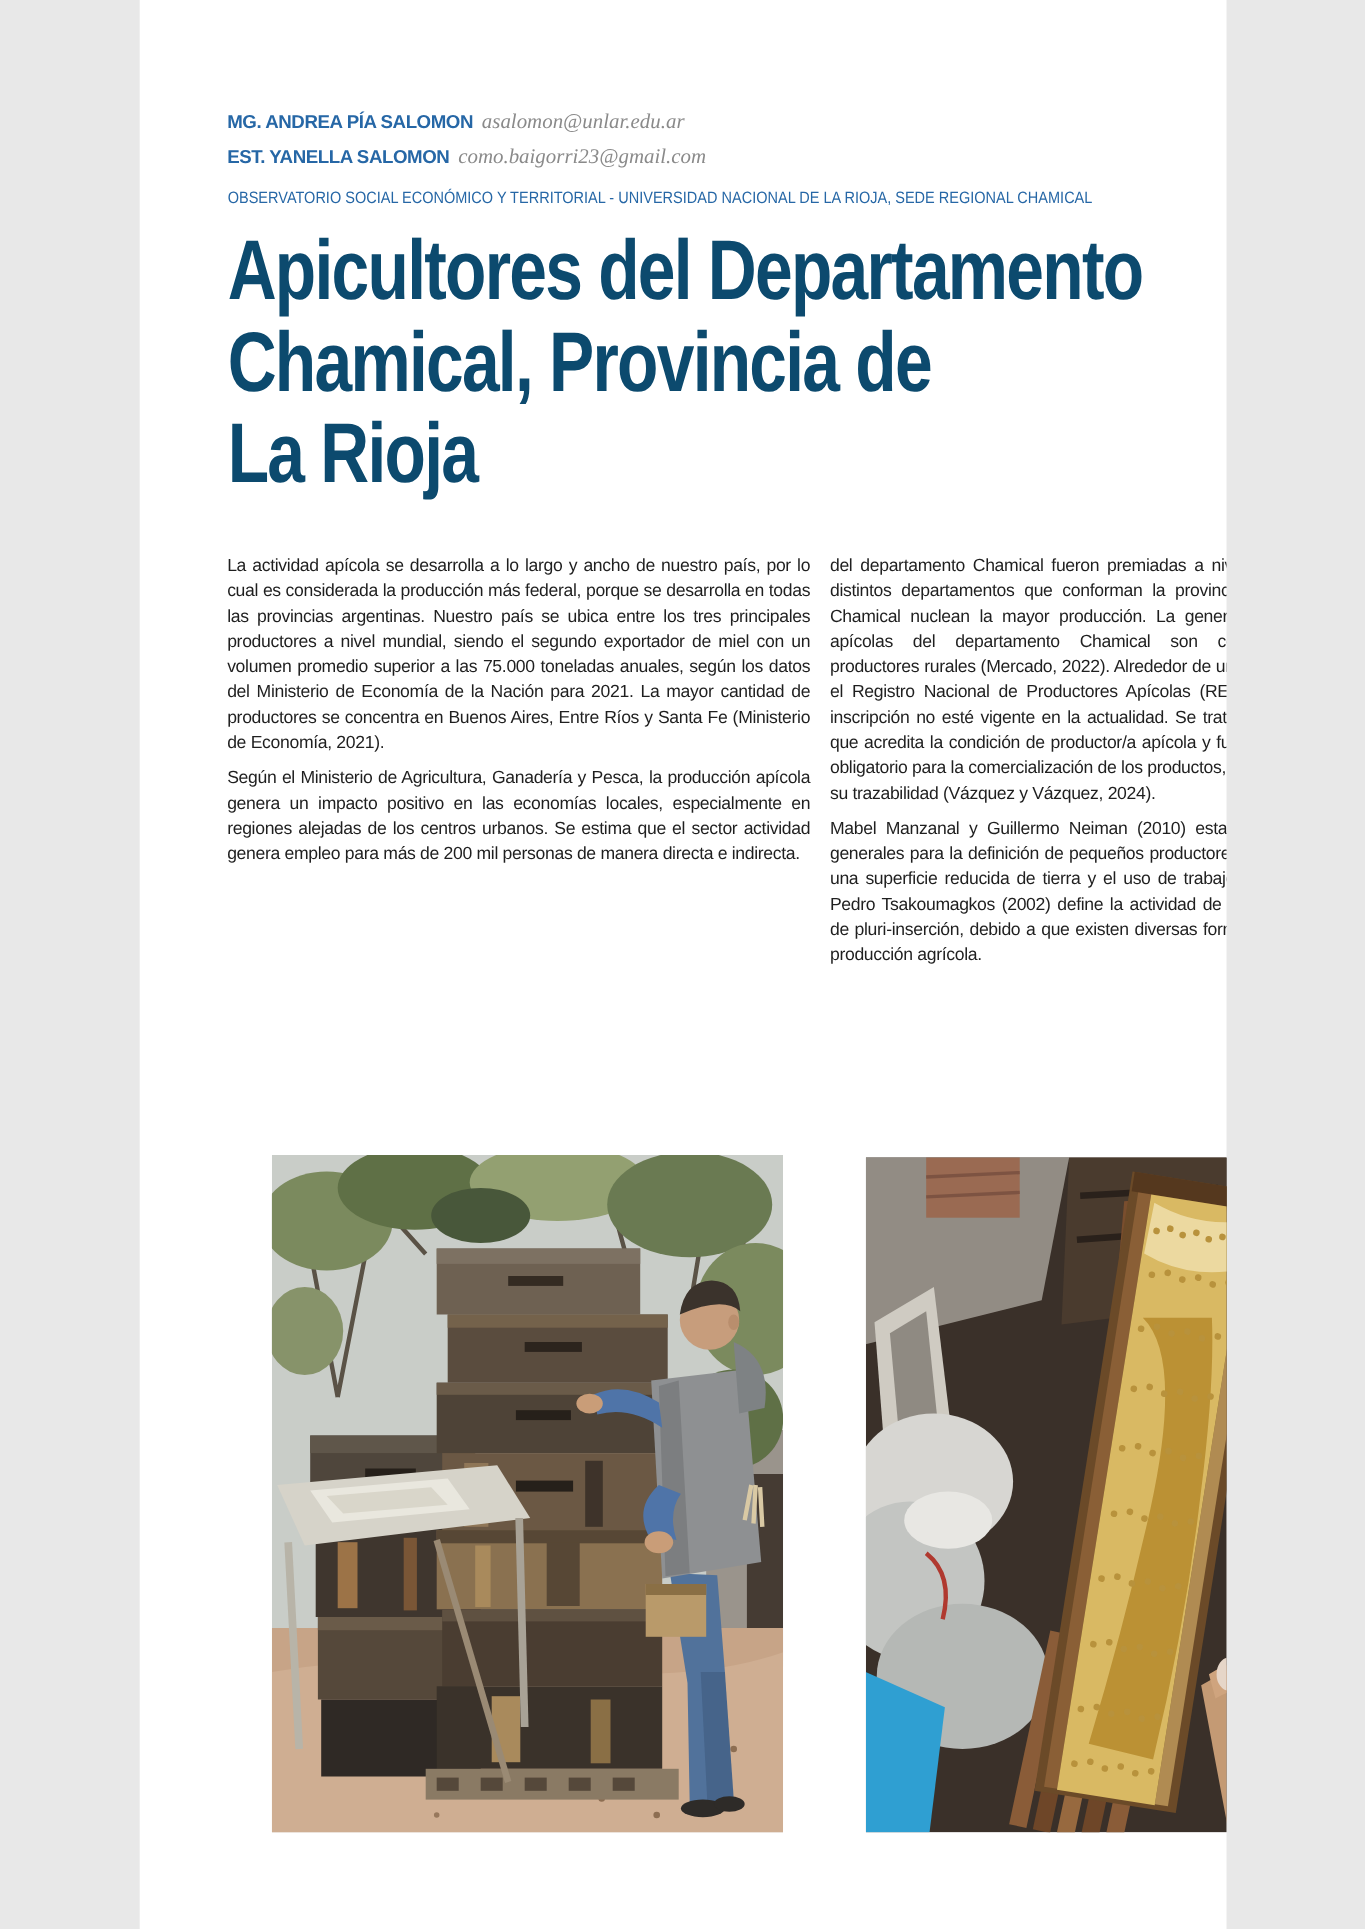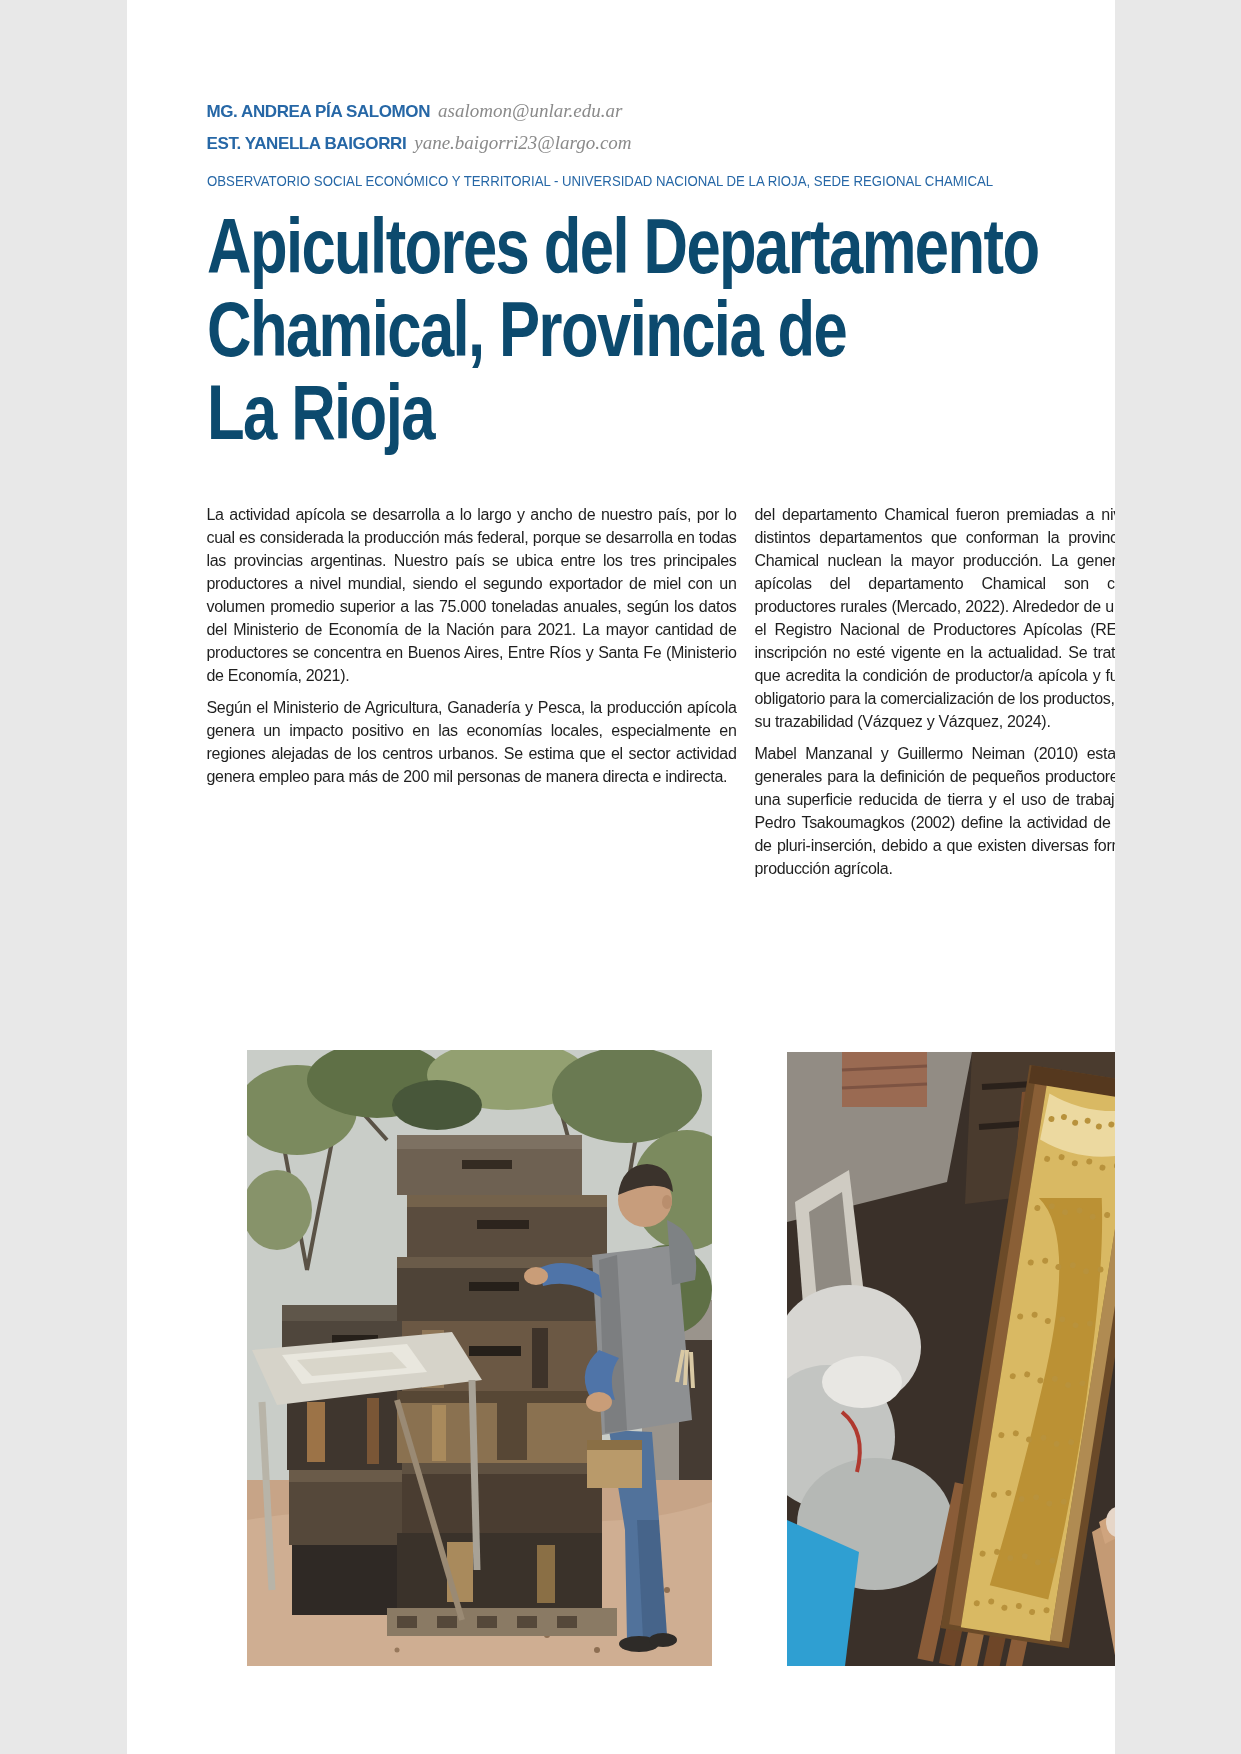--- a/index.html
+++ b/index.html
@@ -51,21 +51,21 @@
 </head>
 <body>
 
 <div class="page">
 
   <div class="header">
     <div class="author-line">
       <span class="author-name">MG. ANDREA PÍA SALOMON</span><span class="author-email">asalomon@unlar.edu.ar</span>
     </div>
     <div class="author-line">
-      <span class="author-name">EST. YANELLA BAIGORRI</span><span class="author-email">yane.baigorri23@largo.com</span>
+      <span class="author-name">EST. YANELLA SALOMON</span><span class="author-email">como.baigorri23@gmail.com</span>
     </div>
     <div>
       <span class="affiliation">OBSERVATORIO SOCIAL ECONÓMICO Y TERRITORIAL -  UNIVERSIDAD NACIONAL DE LA RIOJA, SEDE REGIONAL CHAMICAL</span>
     </div>
   </div>
 
   <h1 class="title">
     <span class="tline">Apicultores del Departamento</span>
     <span class="tline">Chamical, Provincia de</span>
     <span class="tline">La Rioja</span>

